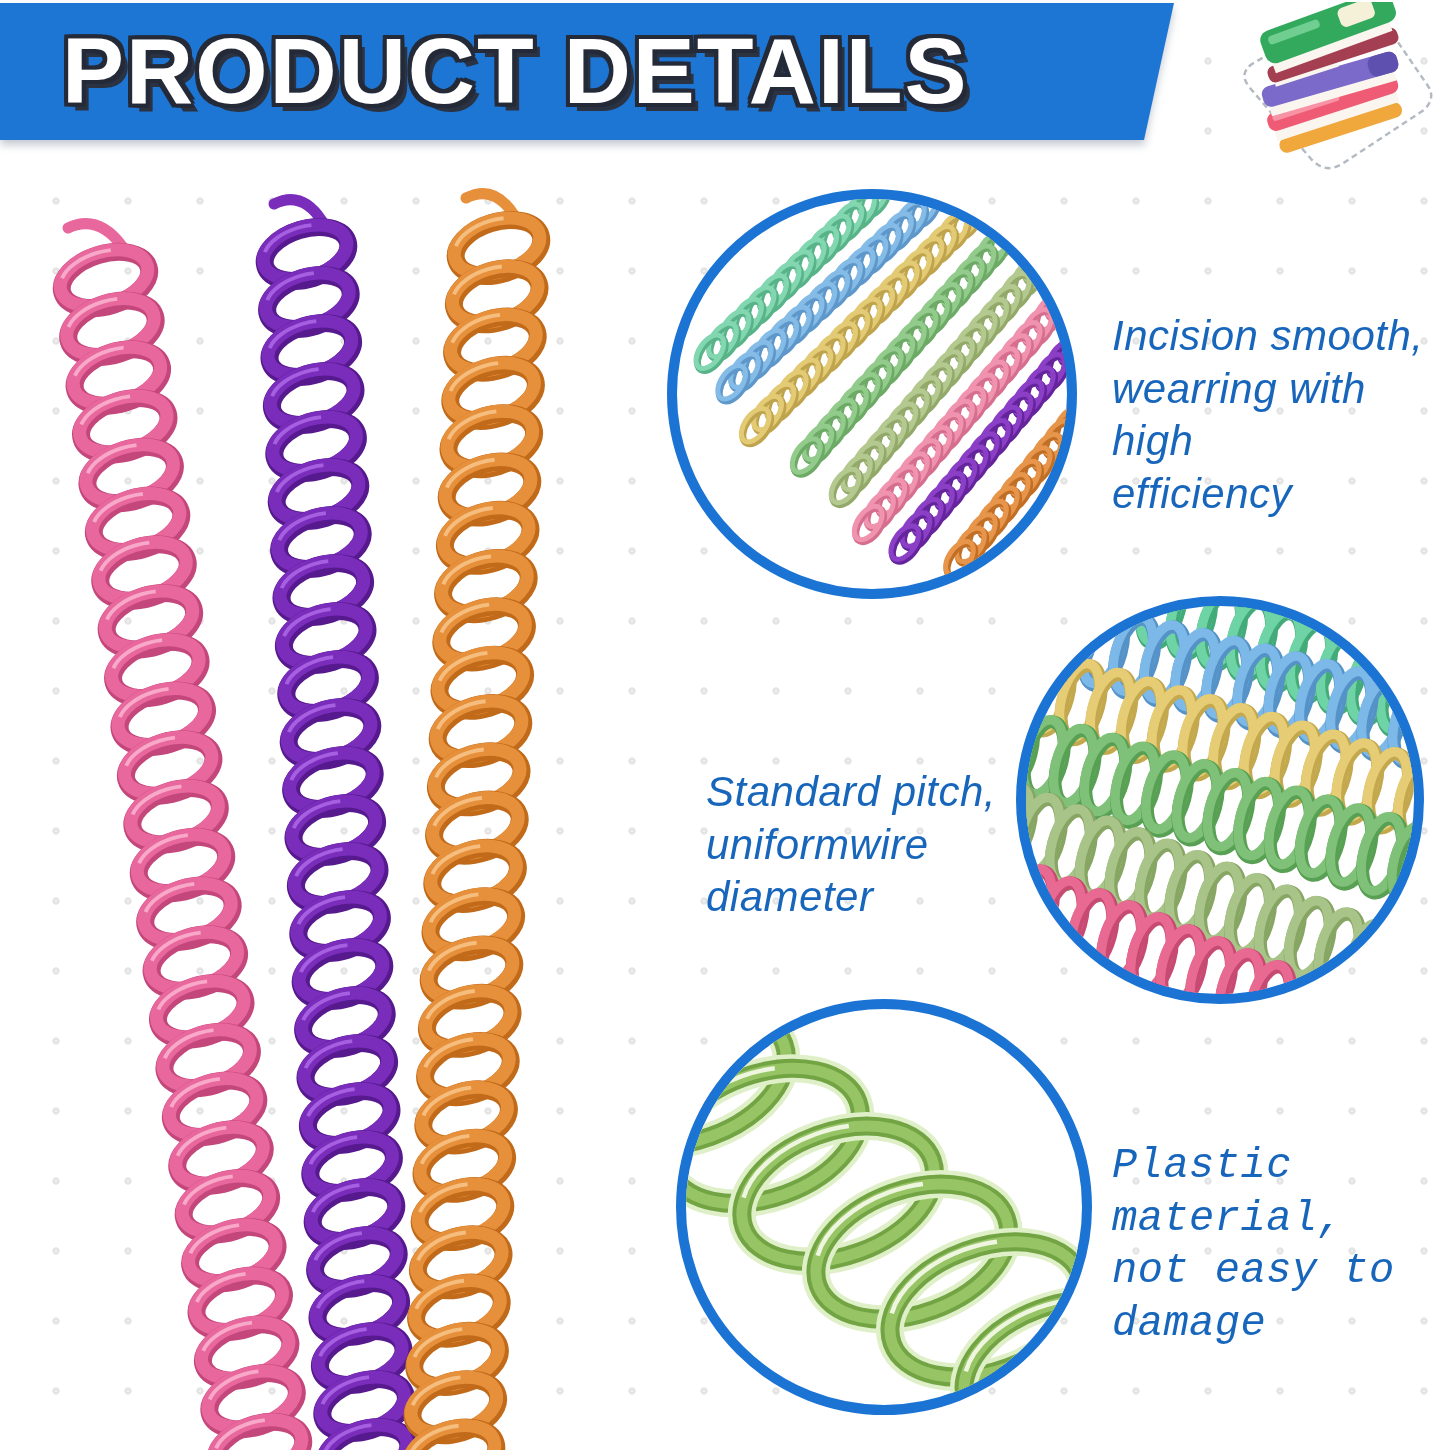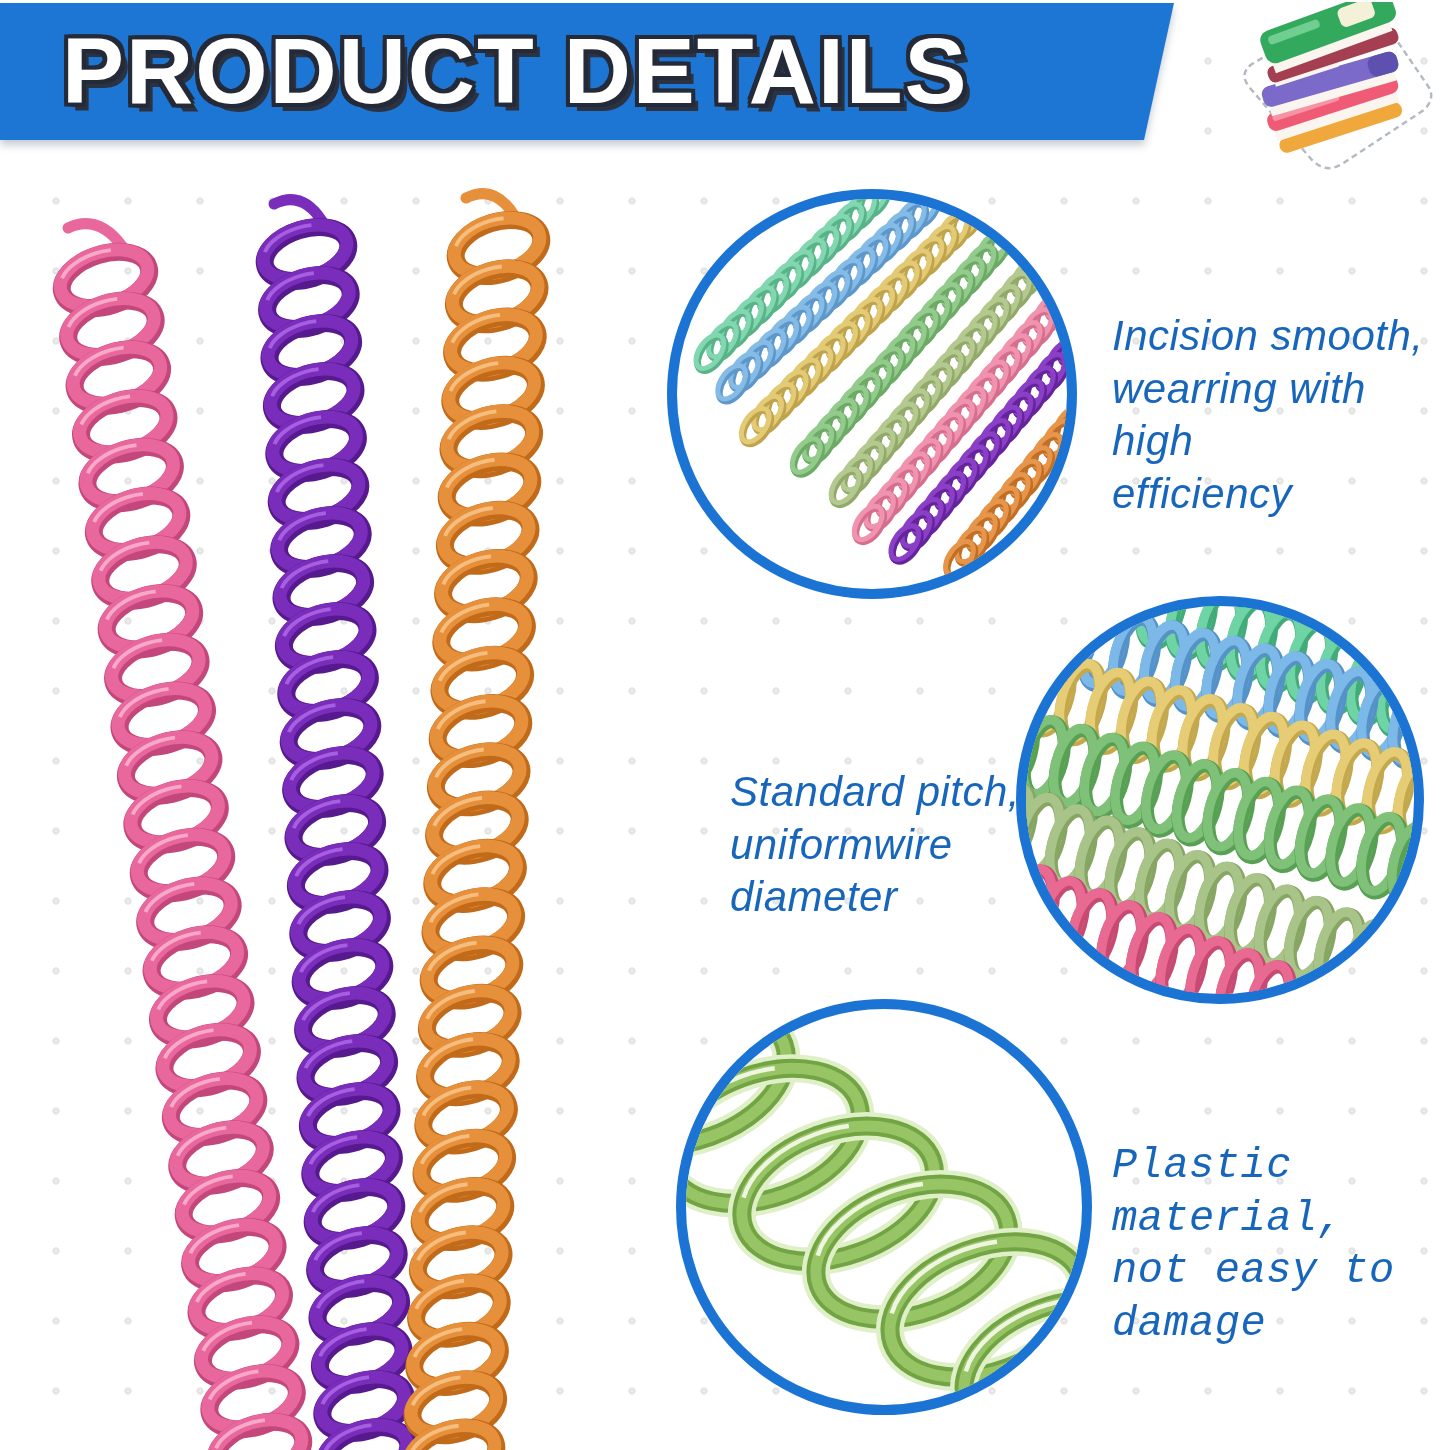--- a/index.html
+++ b/index.html
@@ -27,21 +27,21 @@
   .inset{position:absolute;border:10px solid #1b74d4;border-radius:50%;
     background:#ffffff;overflow:hidden;box-sizing:border-box;z-index:4;}
   .inset svg{display:block;}
   #inset1{left:667px;top:189px;width:410px;height:410px;}
   #inset2{left:1016px;top:596px;width:408px;height:408px;}
   #inset3{left:676px;top:999px;width:416px;height:416px;}
   .feature{position:absolute;z-index:3;color:#1766bb;font-style:italic;
     font-size:42px;line-height:1.25;letter-spacing:.5px;white-space:pre-line;
     font-family:"Liberation Sans",sans-serif;}
   #feature-1{left:1112px;top:310px;width:334px;}
-  #feature-2{left:706px;top:766px;width:320px;margin-left:24px;}
+  #feature-2{left:706px;top:766px;width:320px;}
   #feature-3{left:1112px;top:1140px;width:334px;font-family:Liberation Mono, monospace;}
 </style>
 </head>
 <body>
 
 <div class="page">
 
   <svg class="spirals-photo" id="main-spirals" viewBox="0 0 1445 1450">
       <path d="M122,246 Q98,214 68,228" fill="none" stroke="#e8679c" stroke-width="11" stroke-linecap="round"></path>
       <path d="M322,221 Q302,190 274,204" fill="none" stroke="#7a2dbb" stroke-width="11" stroke-linecap="round"></path>

